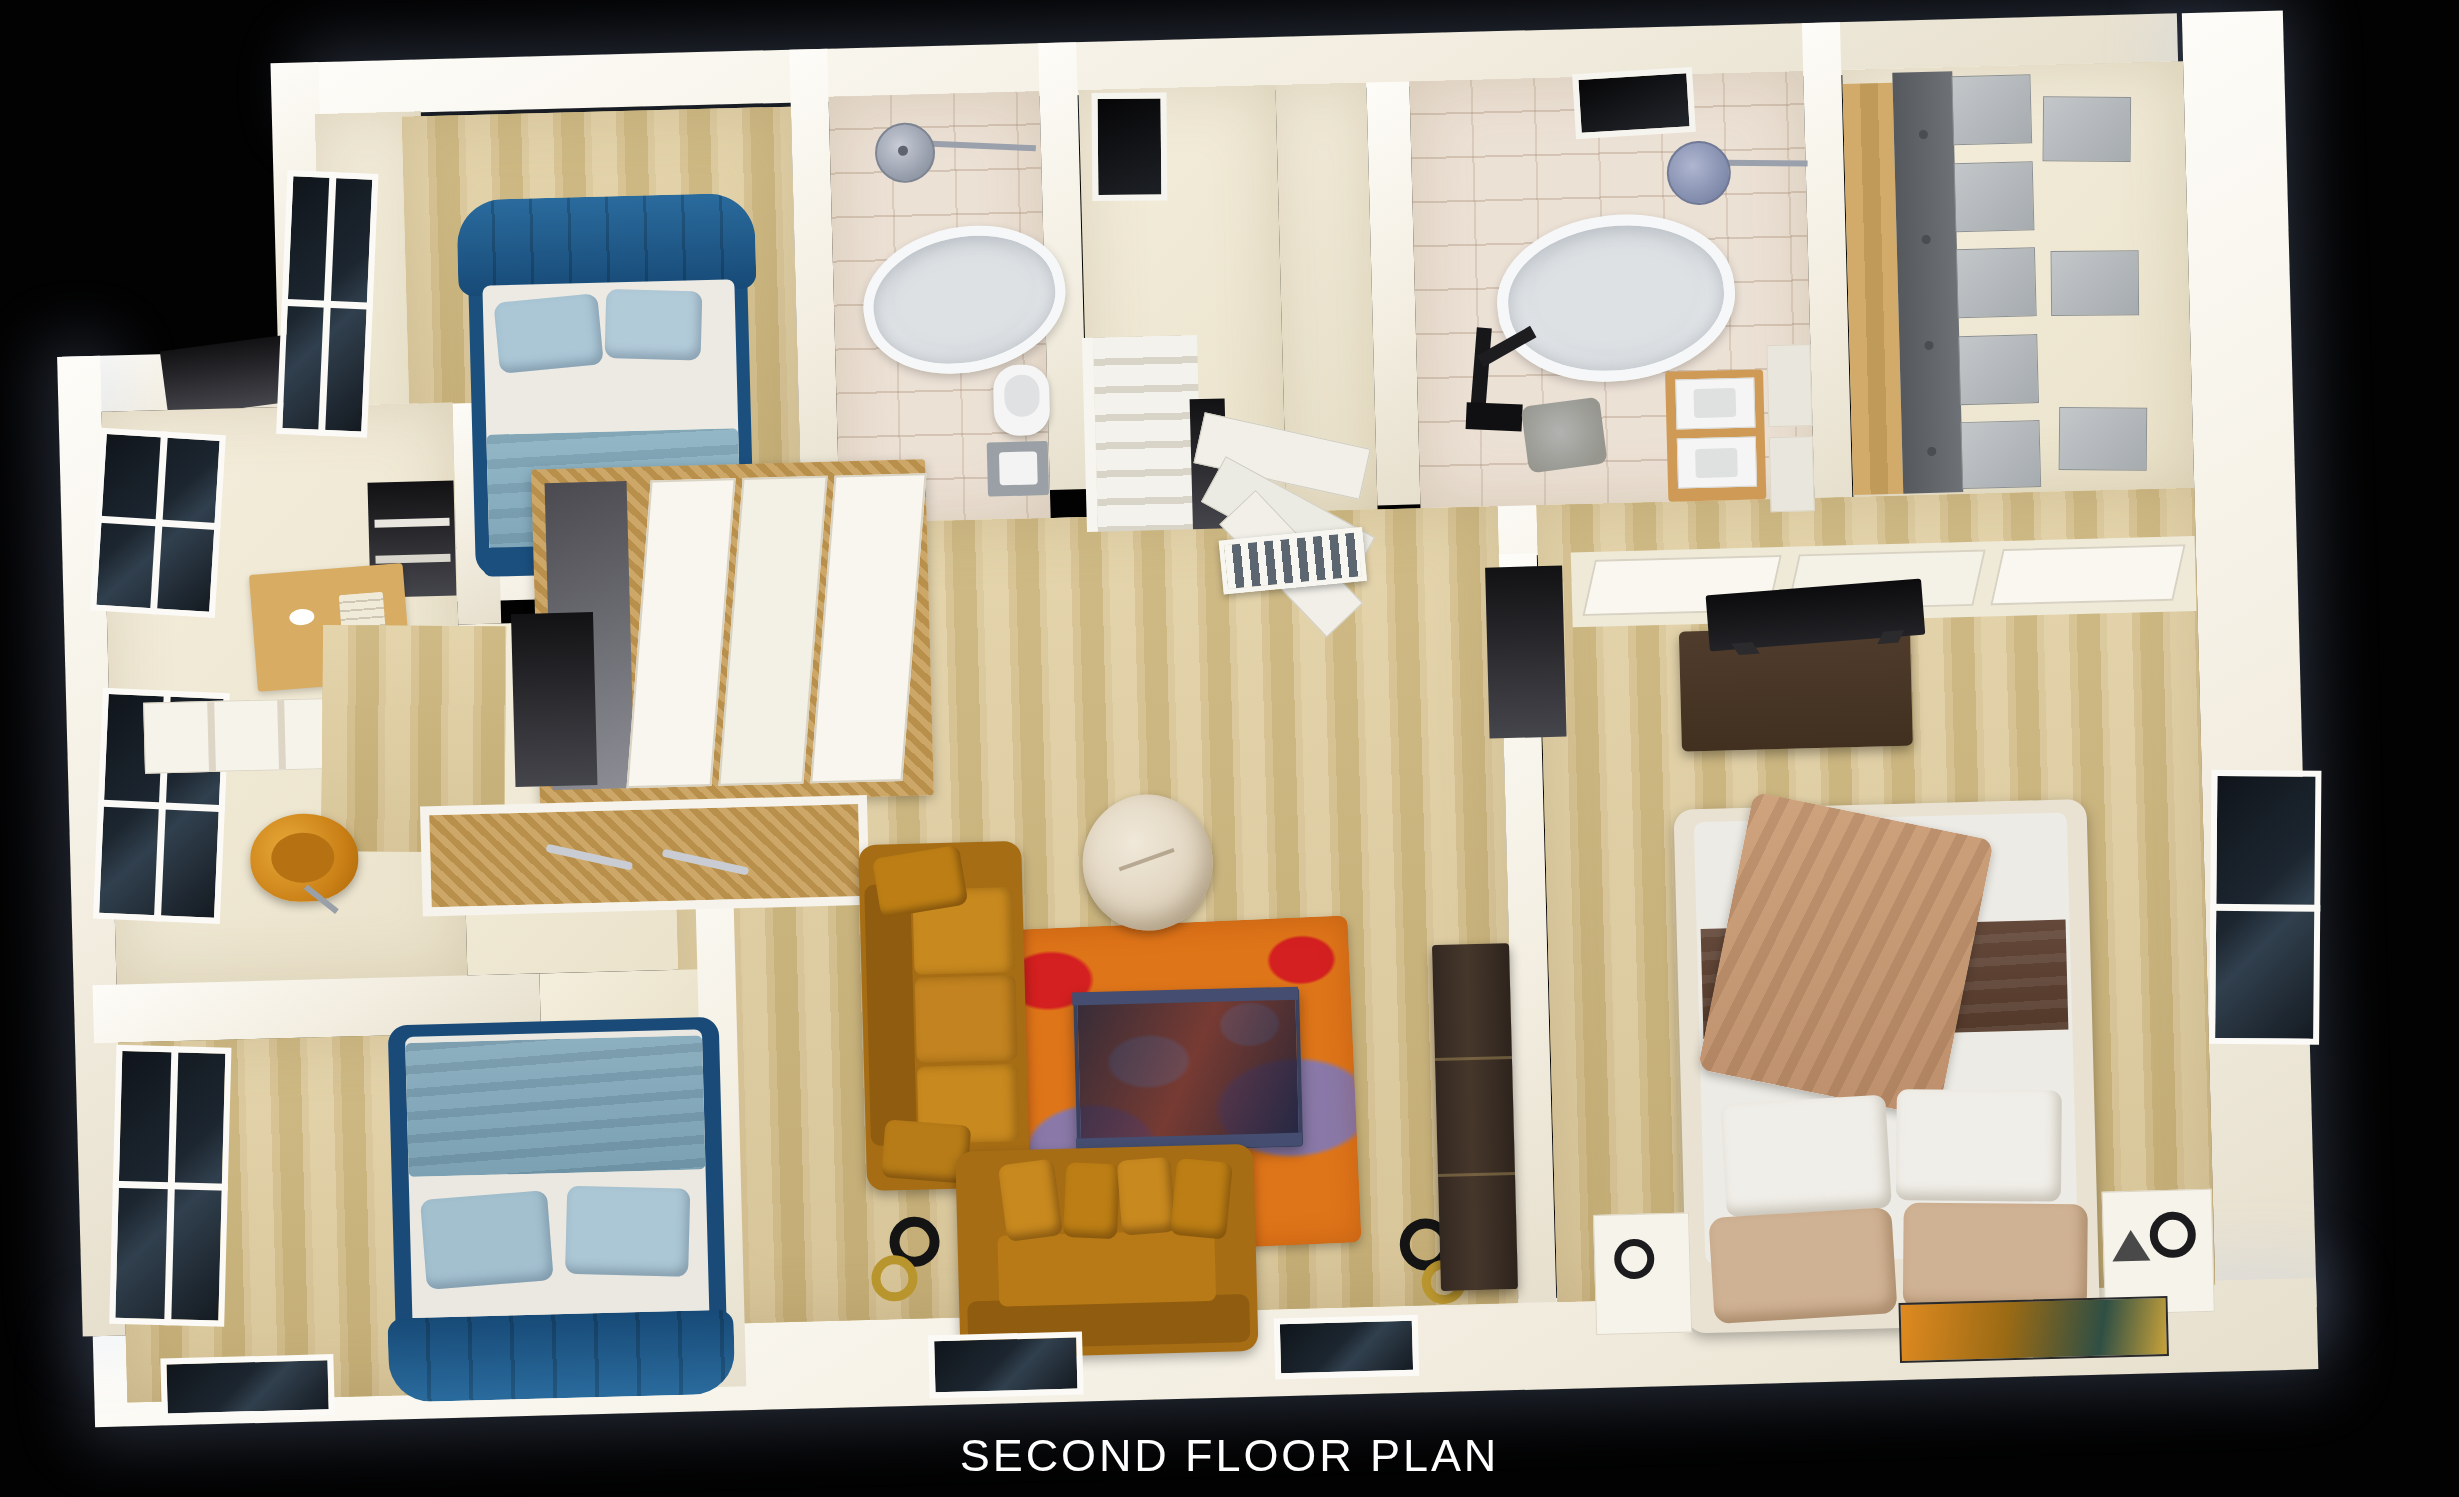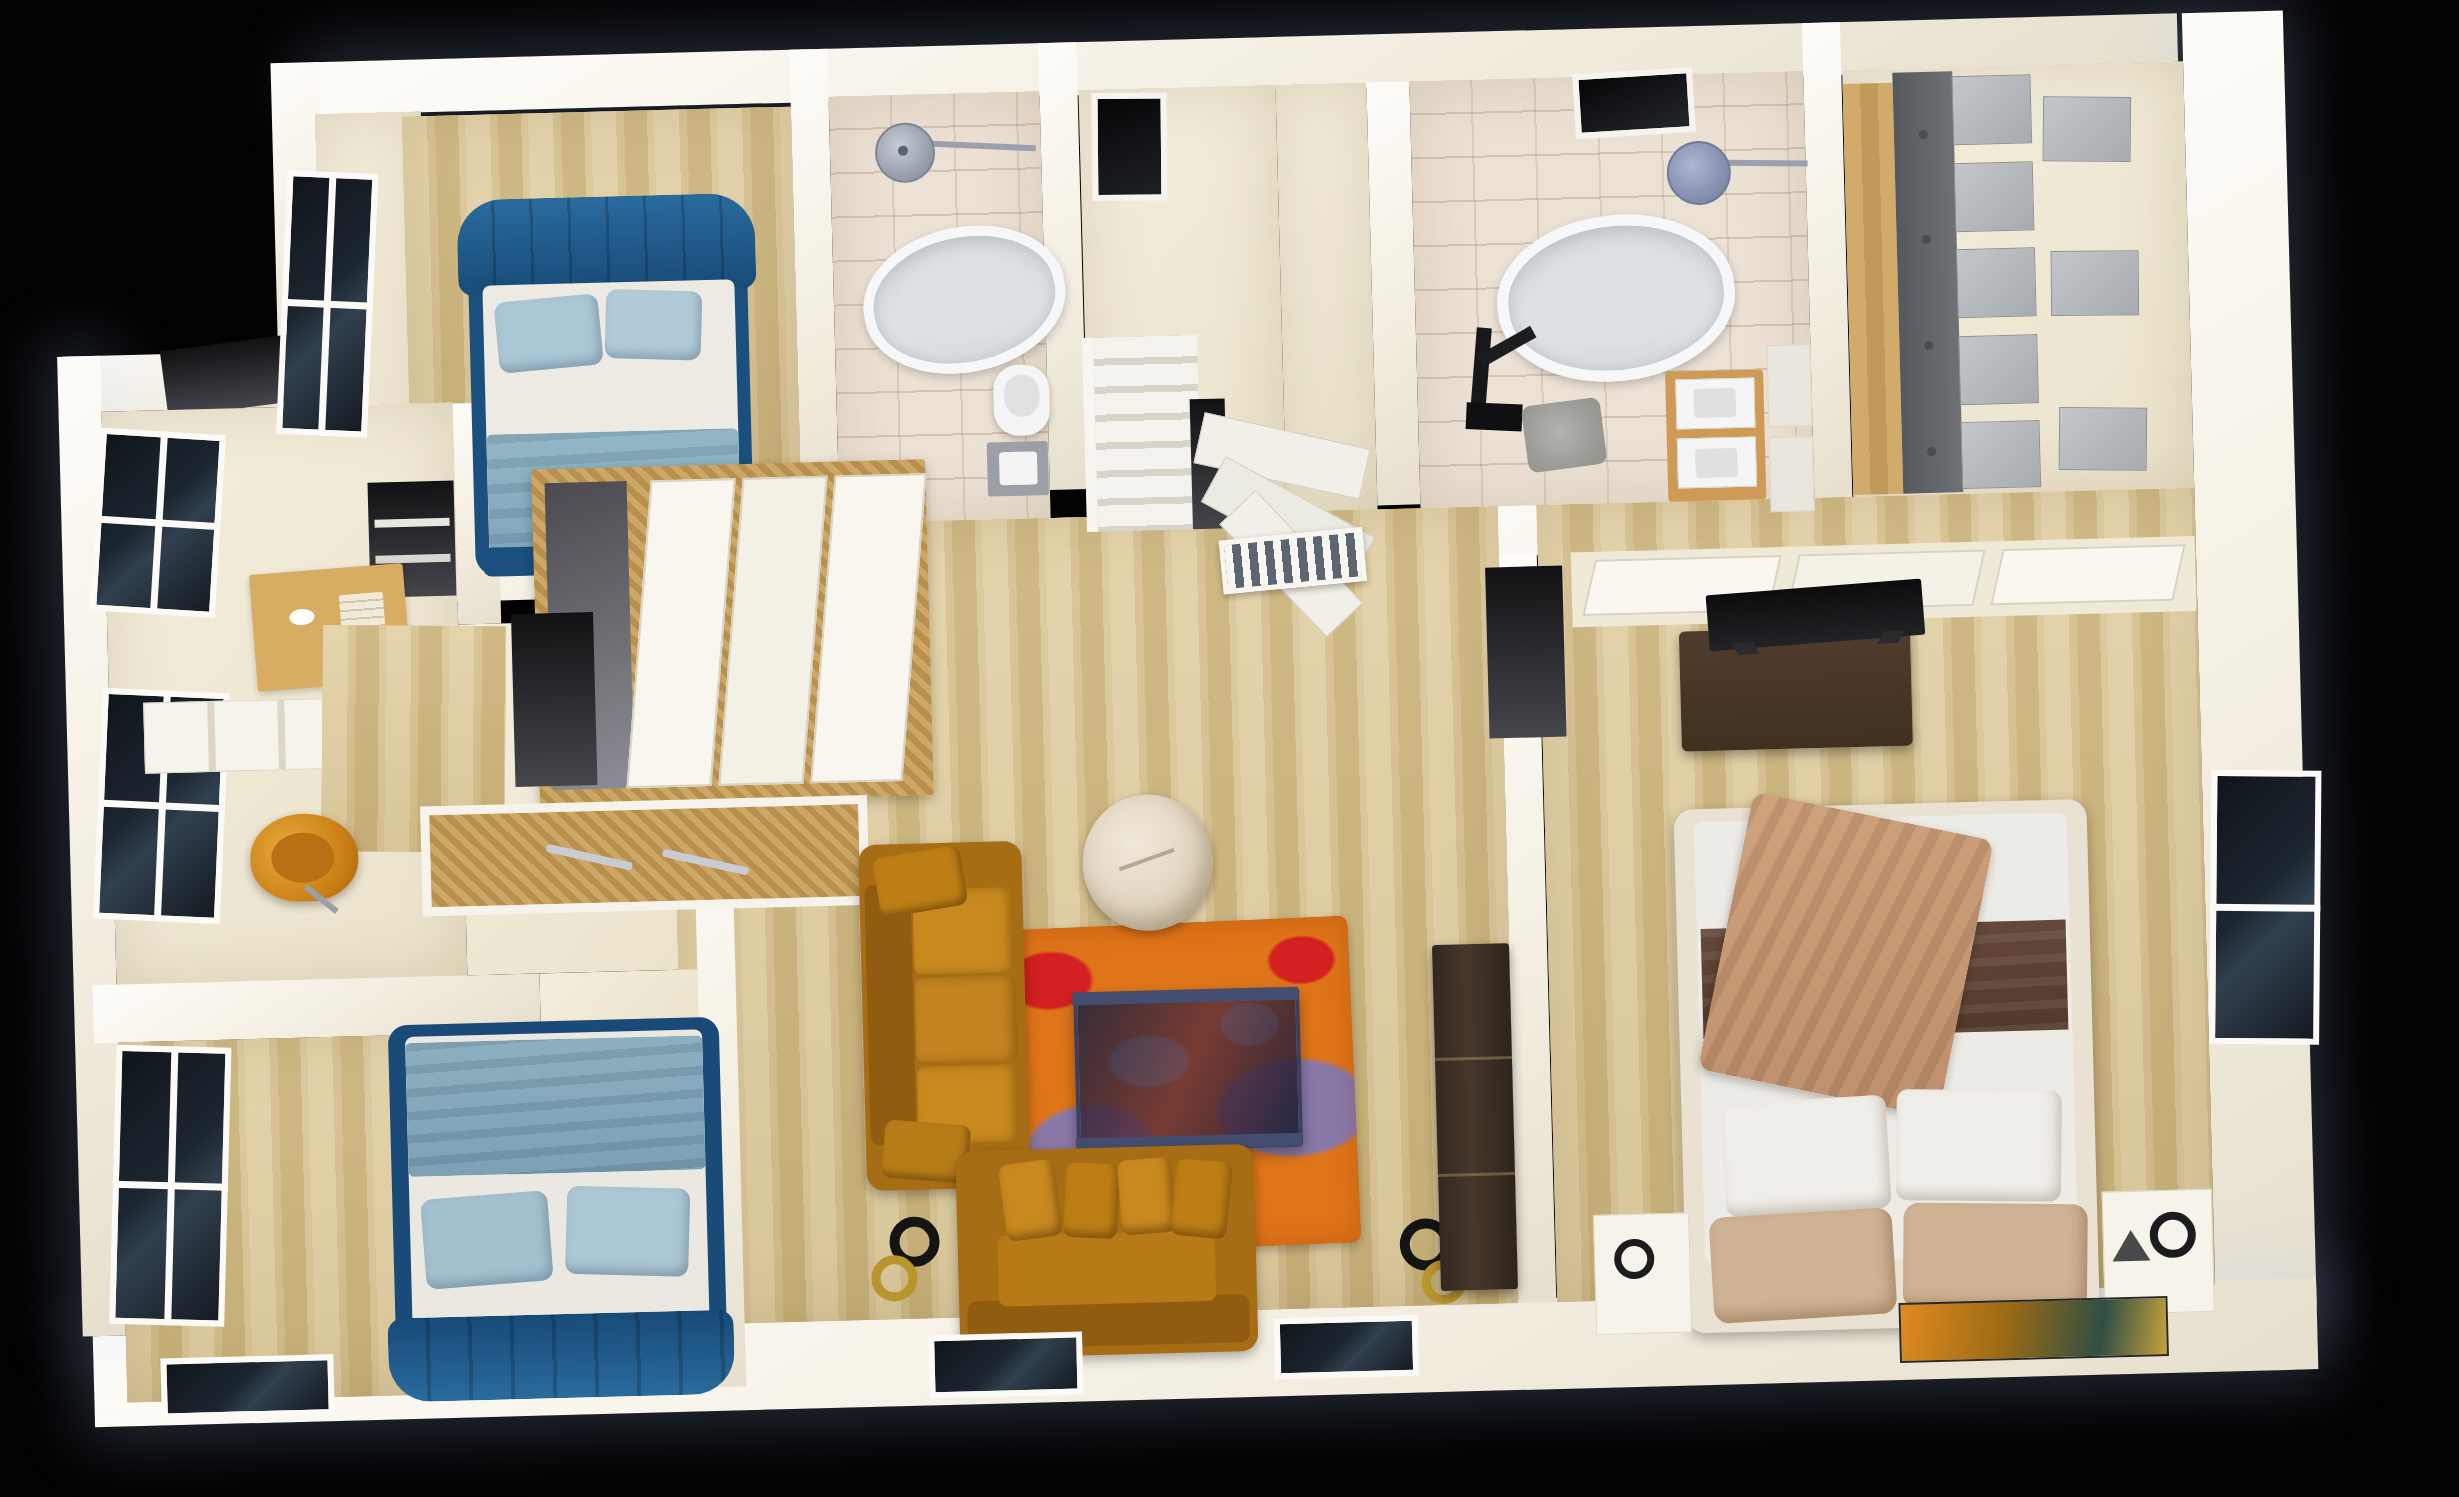--- a/index.html
+++ b/index.html
@@ -323,14 +323,15 @@
 
     <div class="a" style="left:821px;top:1299px;width:154px;height:63px;">
       <div class="a pane" style="left:0;top:0;right:0;bottom:0;"></div>
     </div>
     <div class="a" style="left:1167px;top:1291px;width:144px;height:61px;">
       <div class="a pane" style="left:0;top:0;right:0;bottom:0;"></div>
     </div>
 
   </div>
 
+  <div class="a" id="title">SECOND FLOOR PLAN</div>
 </div>
 
 
 </body></html>

